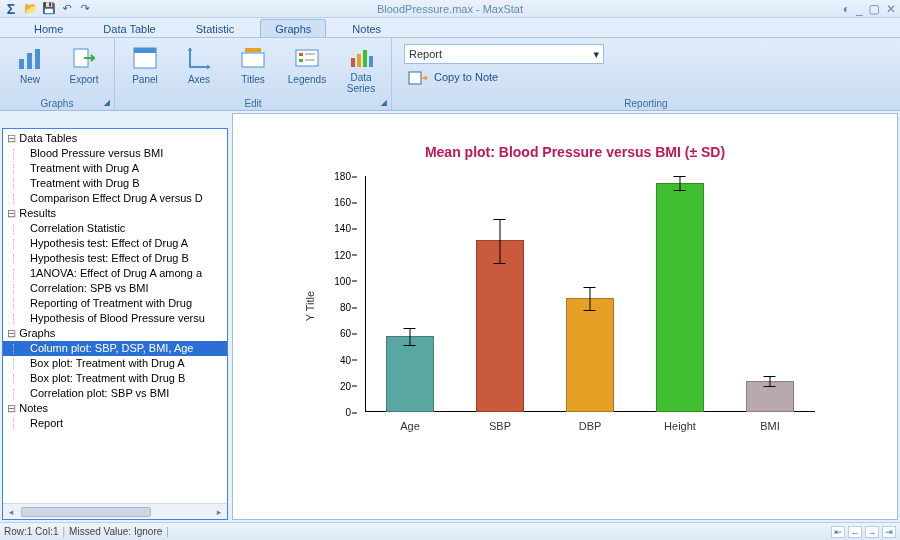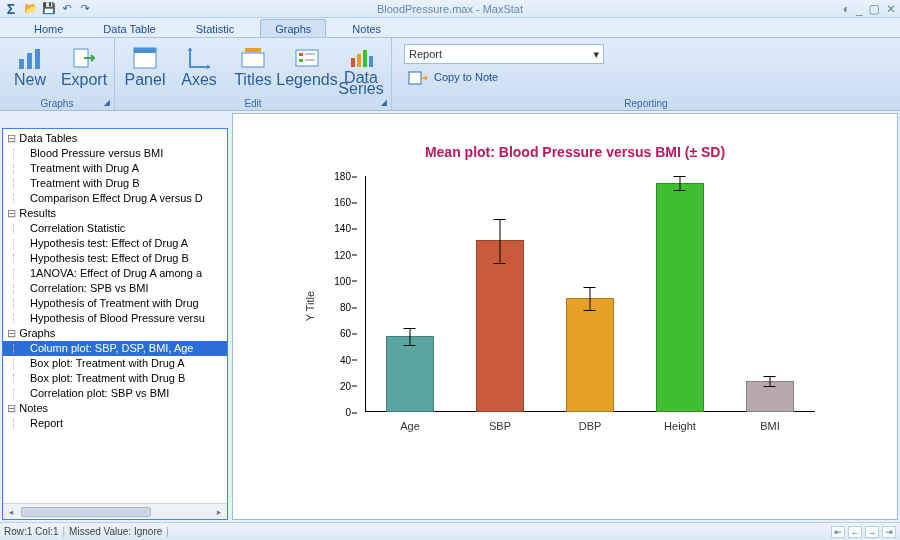--- a/index.html
+++ b/index.html
@@ -13,21 +13,21 @@
   .win-controls span { cursor: pointer; font-size: 12px; }
   .tabs { height: 20px; background: #e4eefb; display: flex; align-items: flex-end; padding: 0 20px; border-bottom: 1px solid #aac3e1; gap: 12px; }
   .tab { padding: 3px 14px 2px; color: #1a4e9a; font-size: 11px; cursor: pointer; border-top-left-radius: 3px; border-top-right-radius: 3px; }
   .tab.active { background: #cfe0f5; border: 1px solid #9cbce0; border-bottom: none; }
   .ribbon { height: 73px; background: linear-gradient(#e0ecfa,#c9dcf2); border-bottom: 1px solid #9cbce0; display: flex; }
   .ribbon-group { border-right: 1px solid #b1c9e4; position: relative; padding: 4px 6px 14px; display: flex; gap: 6px; }
   .ribbon-group-label { position: absolute; bottom: 1px; left: 0; right: 0; text-align: center; color: #3a6aa8; font-size: 10px; }
   .ribbon-group-label .launcher { position: absolute; right: 4px; font-size: 8px; color: #3a6aa8; cursor: pointer; }
   .rbtn { width: 48px; display: flex; flex-direction: column; align-items: center; gap: 2px; padding: 2px 2px; border-radius: 3px; cursor: pointer; color: #2a5ea0; }
   .rbtn .icon { width: 30px; height: 28px; display: flex; align-items: center; justify-content: center; }
-  .rbtn .lbl { font-size: 16px; text-align: center; line-height: 11px; }
+  .rbtn .lbl { font-size: 10px; text-align: center; line-height: 11px; }
   .report-box { display: flex; flex-direction: column; gap: 4px; padding: 2px 6px; }
   .report-select { width: 200px; height: 20px; border: 1px solid #9cbce0; background: #fff; font-size: 11px; padding: 1px 4px; display: flex; justify-content: space-between; align-items: center; cursor: pointer; }
   .copy-note { display: flex; align-items: center; gap: 6px; color: #1a4e9a; font-size: 11px; cursor: pointer; padding-left: 4px; }
   .copy-note .icon { width: 20px; height: 18px; }
   .main { display: flex; height: 411px; }
   .tree-pane { width: 226px; background: #fff; border: 1px solid #3b82f6; margin: 17px 0 2px 2px; display: flex; flex-direction: column; }
   .tree { flex: 1; overflow: hidden; padding: 2px 0; font-size: 11px; line-height: 15px; color: #000; }
   .tree-row { padding: 0 4px; white-space: nowrap; cursor: default; }
   .tree-row.group::before { content: "⊟ "; color: #777; }
   .tree-row.leaf::before { content: ""; display: inline-block; width: 14px; border-left: 1px dotted #bbb; margin-left: 6px; margin-right: 2px; height: 10px; vertical-align: middle; }
@@ -195,21 +195,21 @@
         <div class="tree-row leaf">Blood Pressure versus BMI</div>
         <div class="tree-row leaf">Treatment with Drug A</div>
         <div class="tree-row leaf">Treatment with Drug B</div>
         <div class="tree-row leaf">Comparison Effect Drug A versus D</div>
         <div class="tree-row group">Results</div>
         <div class="tree-row leaf">Correlation Statistic</div>
         <div class="tree-row leaf">Hypothesis test: Effect of Drug A</div>
         <div class="tree-row leaf">Hypothesis test: Effect of Drug B</div>
         <div class="tree-row leaf">1ANOVA: Effect of Drug A among a</div>
         <div class="tree-row leaf">Correlation: SPB vs BMI</div>
-        <div class="tree-row leaf">Hypothesis of Treatment with Drug</div>
+        <div class="tree-row leaf">Reporting of Treatment with Drug</div>
         <div class="tree-row leaf">Hypothesis of Blood Pressure versu</div>
         <div class="tree-row group">Graphs</div>
         <div class="tree-row leaf selected">Column plot: SBP, DSP, BMI, Age</div>
         <div class="tree-row leaf">Box plot: Treatment with Drug A</div>
         <div class="tree-row leaf">Box plot: Treatment with Drug B</div>
         <div class="tree-row leaf">Correlation plot: SBP vs BMI</div>
         <div class="tree-row group">Notes</div>
         <div class="tree-row leaf">Report</div>
       </div>
     <div class="tree-scroll">

